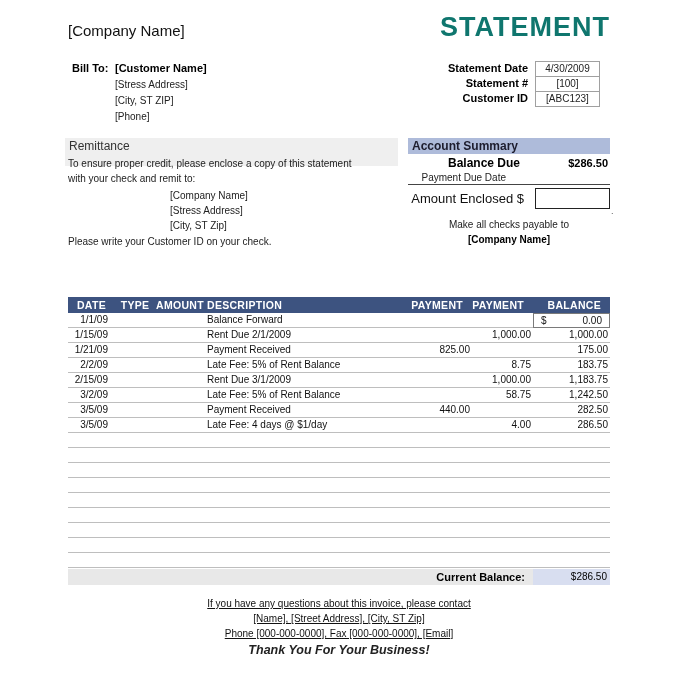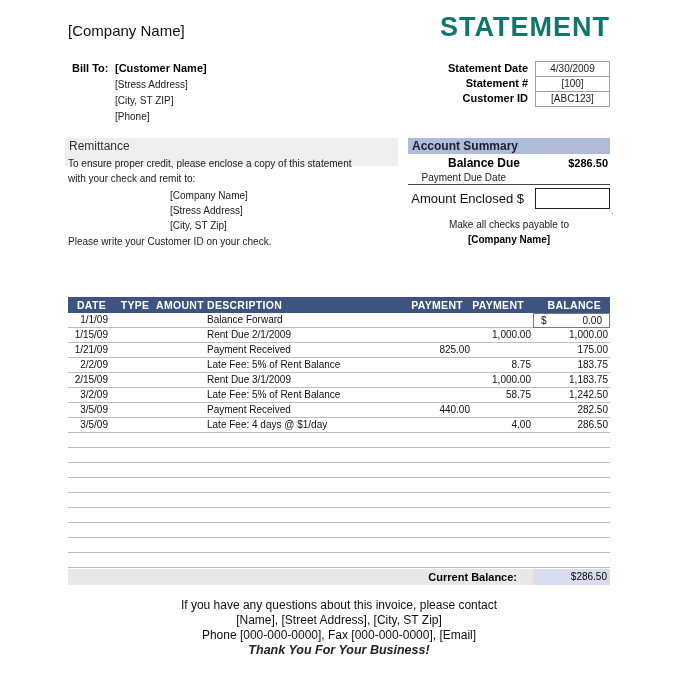--- a/index.html
+++ b/index.html
@@ -11,21 +11,21 @@
       font-size:27px; font-weight:bold; letter-spacing:1px; color:#0f766e; }
 
   .billto-label { position:absolute; left:72px; top:62px; font-size:11px; font-weight:bold; }
   .billto-lines { position:absolute; left:115px; top:62px; }
   .billto-lines .l1 { font-size:11px; font-weight:bold; height:17px; }
   .billto-lines .ln { font-size:10px; height:16px; color:#222; }
 
   .stmt-fields { position:absolute; left:418px; top:61px; }
   .sf-row { display:flex; height:16px; margin-bottom:-1px; }
   .sf-label { width:110px; text-align:right; font-size:11px; font-weight:bold; line-height:15px; }
-  .sf-value { width:75px; margin-left:7px; border:1px solid #A0A0A0; background:#fff;
+  .sf-value { width:65px; margin-left:7px; border:1px solid #A0A0A0; background:#fff;
       text-align:center; font-size:10px; line-height:14px; color:#222; }
 
   .remit-bar { position:absolute; left:65px; top:138px; width:333px; height:28px;
       background:#EFEFEF; font-size:12px; font-weight:400; color:#333; line-height:16px; padding-left:4px; }
   .remit-line1 { position:absolute; left:68px; top:158px; font-size:10px; color:#222; }
   .remit-line2 { position:absolute; left:68px; top:173px; font-size:10px; color:#222; }
   .remit-addr { position:absolute; left:170px; top:190px; }
   .remit-addr div { font-size:10px; color:#222; height:15px; }
   .remit-note { position:absolute; left:68px; top:236px; font-size:10px; color:#222; }
 
@@ -58,25 +58,25 @@
   .col-desc { width:190px; text-align:left; padding-left:2px; }
   .col-pay { width:77px; text-align:right; padding-right:2px; }
   .col-amt { width:61px; text-align:right; padding-right:2px; }
   .col-bal { width:77px; text-align:right; padding-right:2px; }
   .h.col-date, .h.col-type, .h.col-invoice { text-align:center; padding-right:0; }
   .h.col-pay, .h.col-amt, .h.col-bal { padding-right:9px; }
   .boxed { border:1px solid #7A7A7A; display:flex; justify-content:space-between;
       padding:0 7px; height:15px; }
   .erow { height:15px; border-bottom:1px solid #BEBEBE; background:#fff; }
   .current-row { display:flex; height:16px; background:#E8E8E8; margin-top:1px; }
-  .cb-label { flex:1; text-align:right; font-size:11px; font-weight:bold; line-height:16px; padding-right:16px; }
+  .cb-label { flex:1; text-align:right; font-size:11px; font-weight:bold; line-height:16px; padding-right:8px; }
   .cb-value { width:77px; background:#D8DEF0; text-align:right; font-size:10px; line-height:16px; padding-right:3px; }
 
   .footer { position:absolute; left:68px; top:598px; width:542px; text-align:center; }
-  .footer .fl { font-size:12px; color:#111; height:15px; }
+  .footer .fl { font-size:10px; color:#111; height:15px;text-decoration:underline; }
   .footer .thanks { font-size:12.5px; font-weight:bold; font-style:italic; color:#222; }
 </style>
 </head>
 <body>
 
 <div id="page">
 
   <div class="company-name">[Company Name]</div>
   <div class="statement-title">STATEMENT</div>
 

